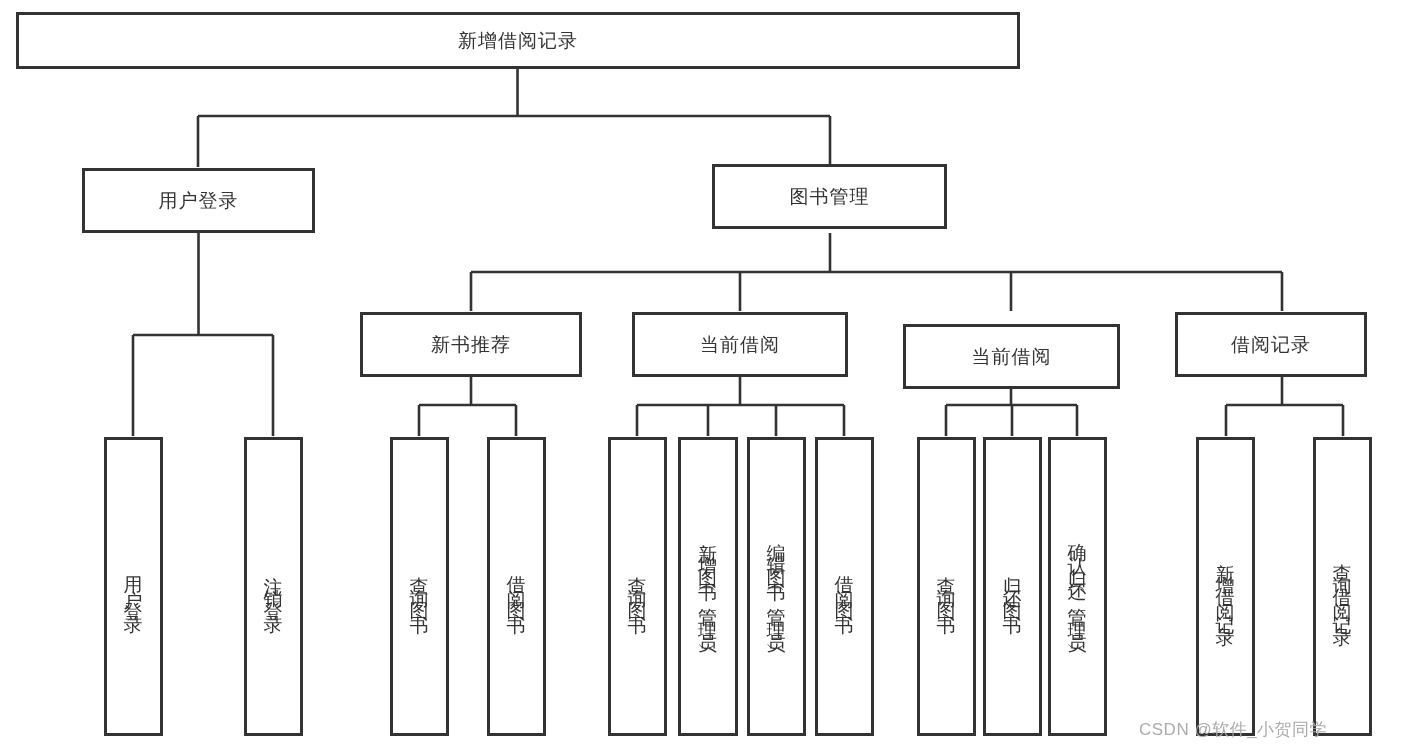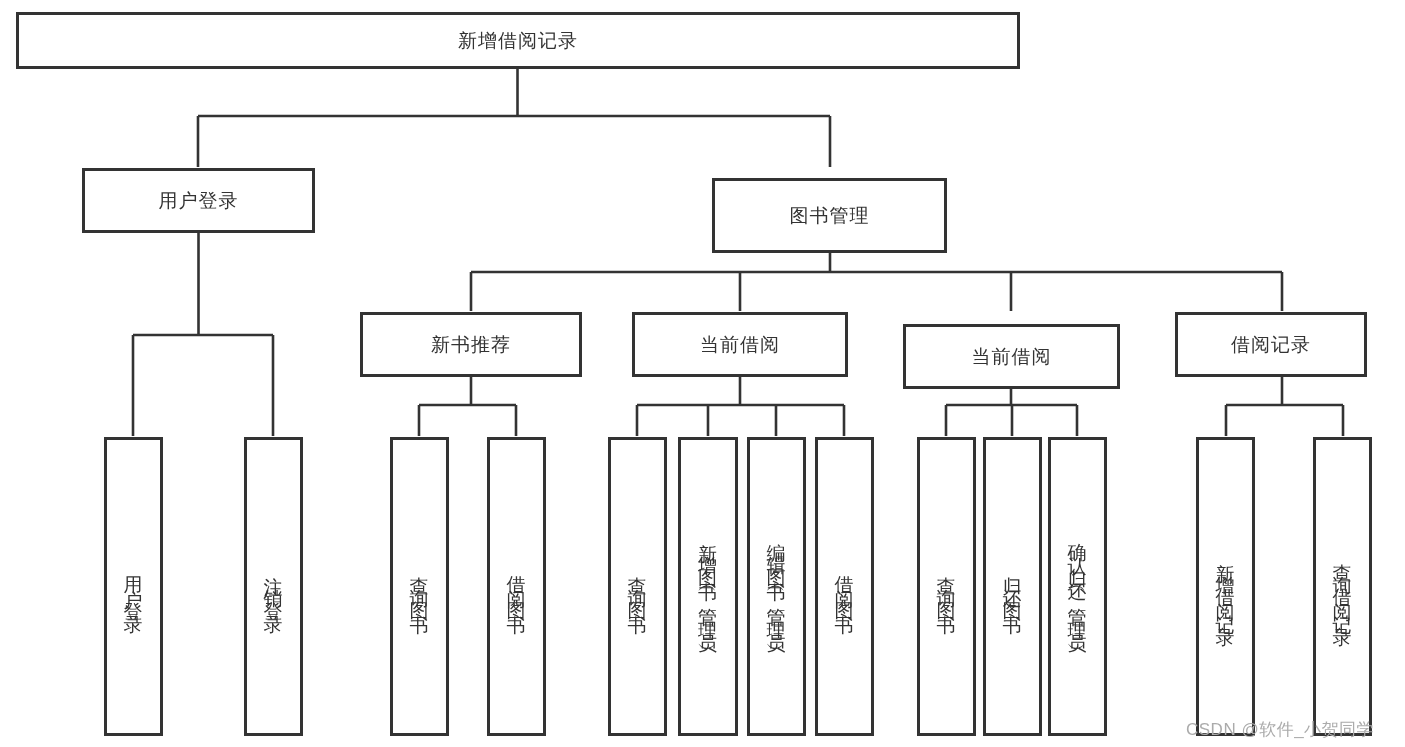--- a/index.html
+++ b/index.html
@@ -34,21 +34,21 @@
     text-orientation: mixed;
     font-size: 19px;
     line-height: 1;
     letter-spacing: 13px;
     white-space: nowrap;
   }
   
   .n-root  { left: 16px;  top: 12px;  width: 1004px; height: 57px; }
   
   .n-l2a   { left: 82px;  top: 168px; width: 233px; height: 65px; }
-  .n-l2b   { left: 712px; top: 178px; width: 235px; height: 75px; }
+  .n-l2b   { left: 712px; top: 164px; width: 235px; height: 65px; }
   
   .n-g0    { left: 360px; top: 312px; width: 222px; height: 65px; }
   .n-g1    { left: 632px; top: 312px; width: 216px; height: 65px; }
   .n-g2    { left: 903px; top: 324px; width: 217px; height: 65px; }
   .n-g3    { left: 1175px;top: 312px; width: 192px; height: 65px; }
   
   .leaf    { top: 437px; width: 59px; height: 299px; }
   .n-b0c0  { left: 104px; }
   .n-b0c1  { left: 244px; }
   .n-g0c0  { left: 390px; }
@@ -57,21 +57,21 @@
   .n-g1c1  { left: 678px; width: 60px; }
   .n-g1c2  { left: 747px; }
   .n-g1c3  { left: 815px; }
   .n-g2c0  { left: 917px; }
   .n-g2c1  { left: 983px; }
   .n-g2c2  { left: 1048px; }
   .n-g3c0  { left: 1196px; }
   .n-g3c1  { left: 1313px; }
   .watermark {
     position: absolute;
-    left: 1186px;
+    left: 1139px;
     top: 718px;
     font-size: 17px;
     letter-spacing: 0.5px;
     color: #ababab;
     z-index: 5;
     white-space: nowrap;
   }
 </style>
 </head>
 <body>

